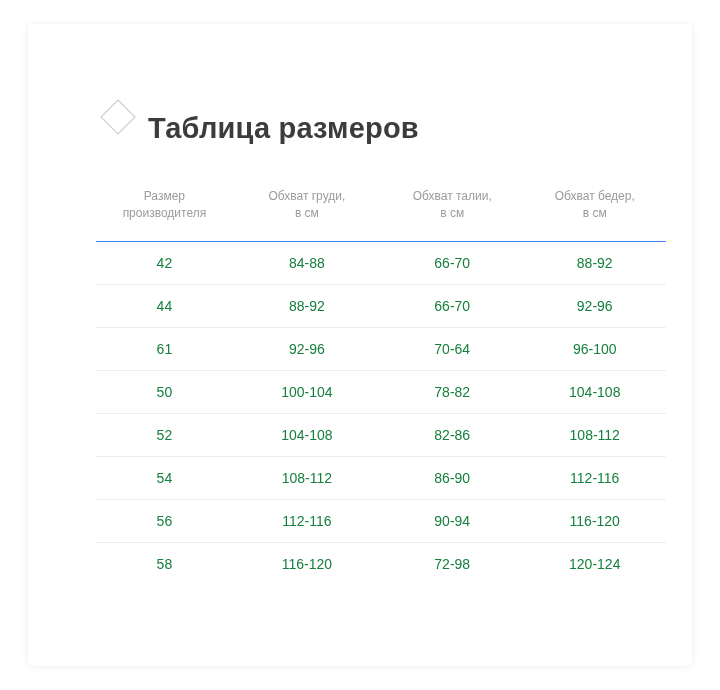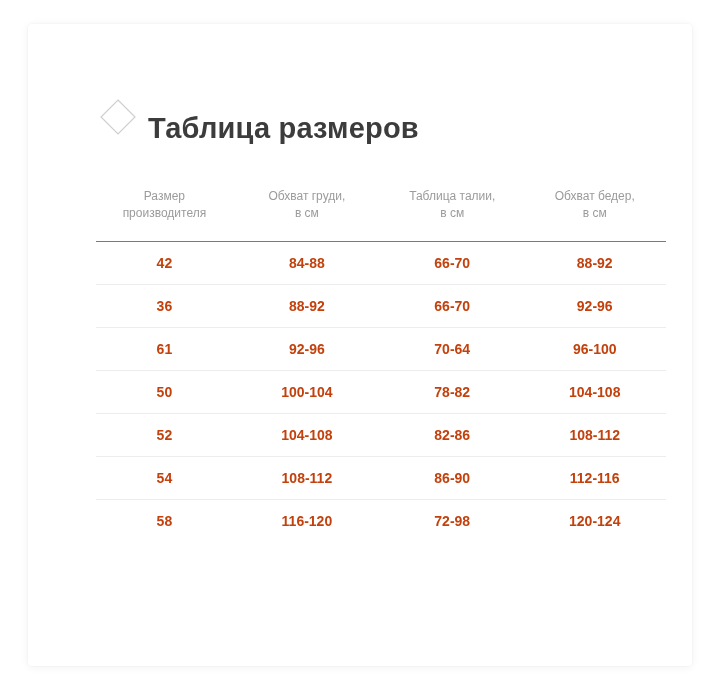--- a/index.html
+++ b/index.html
@@ -79,25 +79,25 @@
     text-align: center;
     border-bottom: 1px solid #3b82f6;
   }
 
   table.size-table thead th .hdr-line {
     display: block;
   }
 
   table.size-table tbody td {
     font-size: 14px;
-    color: #c2410c;
+    color: #15803d;
     text-align: center;
     padding: 13px 4px;
     border-bottom: 1px solid #ededed;
-    font-weight: 700;
+    font-weight: 400;
   }
   table.size-table tbody tr:last-child td {
     border-bottom: none;
   }
 
   col.c1 { width: 24%; }
   col.c2 { width: 26%; }
   col.c3 { width: 25%; }
   col.c4 { width: 25%; }
 </style>
@@ -127,38 +127,38 @@
         <tr>
           <th>
             <span class="hdr-line">Размер</span>
             <span class="hdr-line">производителя</span>
           </th>
           <th>
             <span class="hdr-line">Обхват груди,</span>
             <span class="hdr-line">в см</span>
           </th>
           <th>
-            <span class="hdr-line">Таблица талии,</span>
+            <span class="hdr-line">Обхват талии,</span>
             <span class="hdr-line">в см</span>
           </th>
           <th>
             <span class="hdr-line">Обхват бедер,</span>
             <span class="hdr-line">в см</span>
           </th>
         </tr>
       </thead>
       <tbody>
         <tr>
           <td>42</td>
           <td>84-88</td>
           <td>66-70</td>
           <td>88-92</td>
         </tr>
         <tr>
-          <td>36</td>
+          <td>44</td>
           <td>88-92</td>
           <td>66-70</td>
           <td>92-96</td>
         </tr>
         <tr>
           <td>61</td>
           <td>92-96</td>
           <td>70-64</td>
           <td>96-100</td>
         </tr>
@@ -174,20 +174,26 @@
           <td>82-86</td>
           <td>108-112</td>
         </tr>
         <tr>
           <td>54</td>
           <td>108-112</td>
           <td>86-90</td>
           <td>112-116</td>
         </tr>
         <tr>
+          <td>56</td>
+          <td>112-116</td>
+          <td>90-94</td>
+          <td>116-120</td>
+        </tr>
+        <tr>
           <td>58</td>
           <td>116-120</td>
           <td>72-98</td>
           <td>120-124</td>
         </tr>
       </tbody>
     </table>
   </div>
 
 </div>

